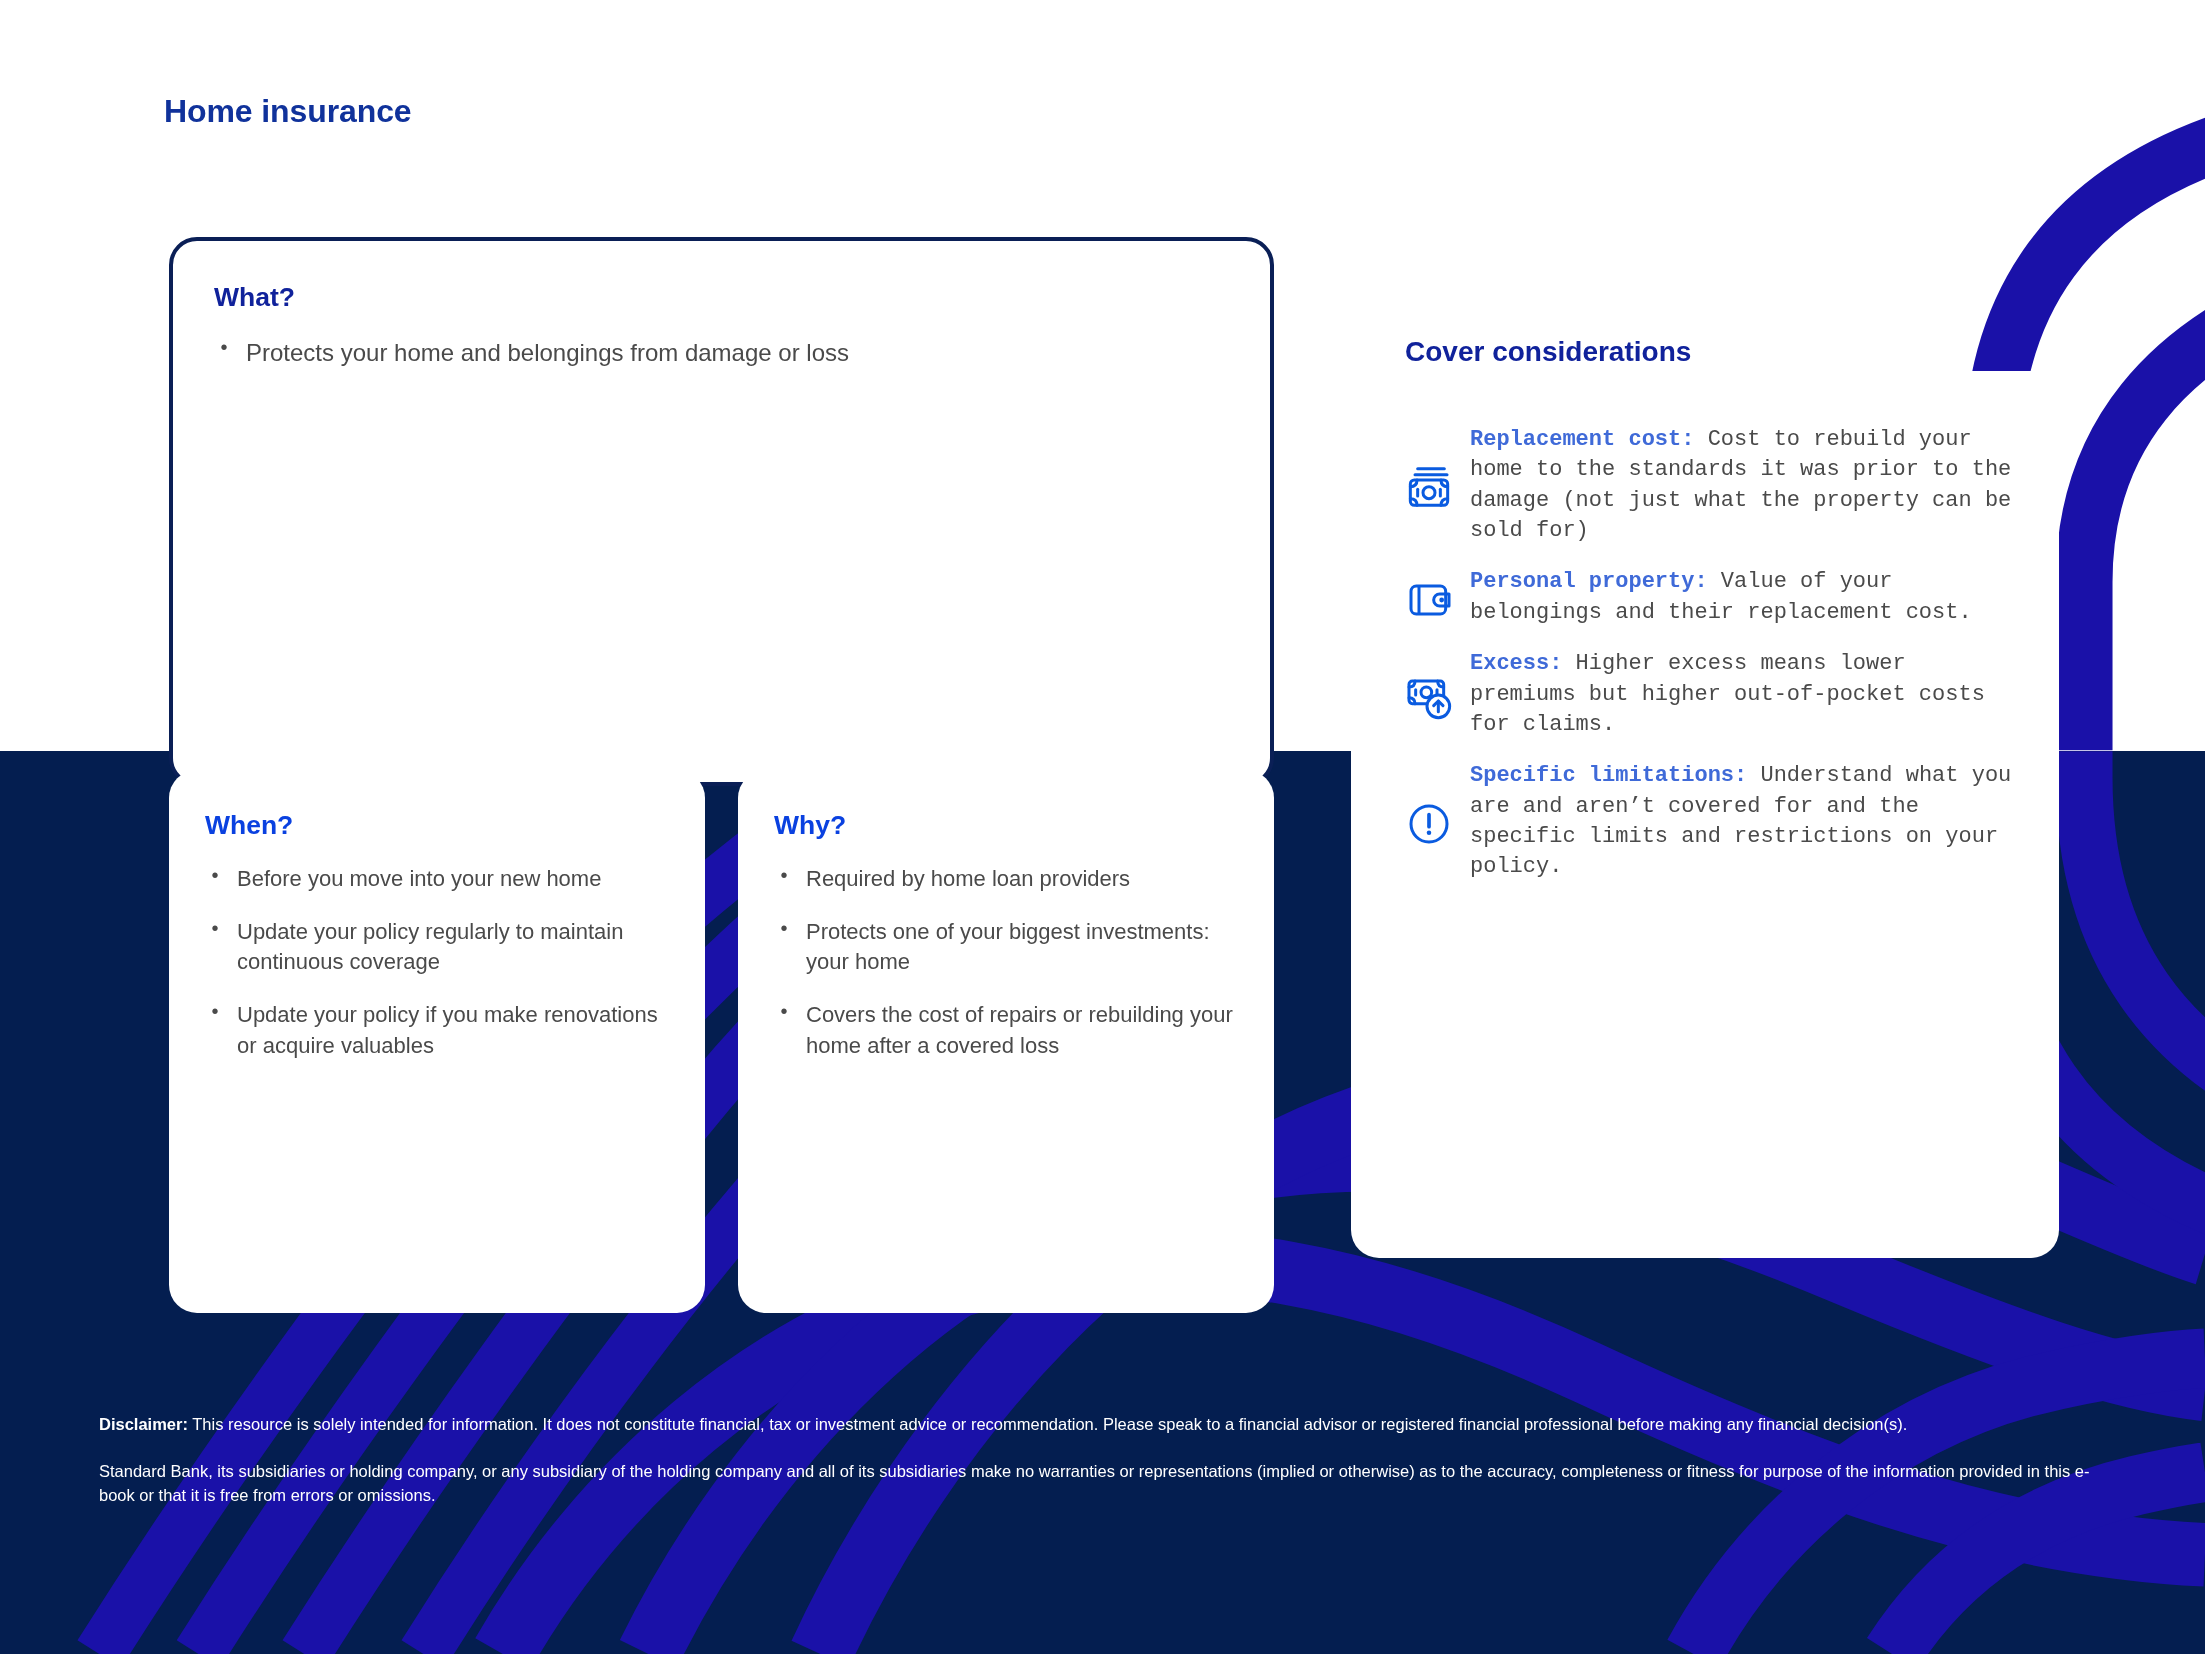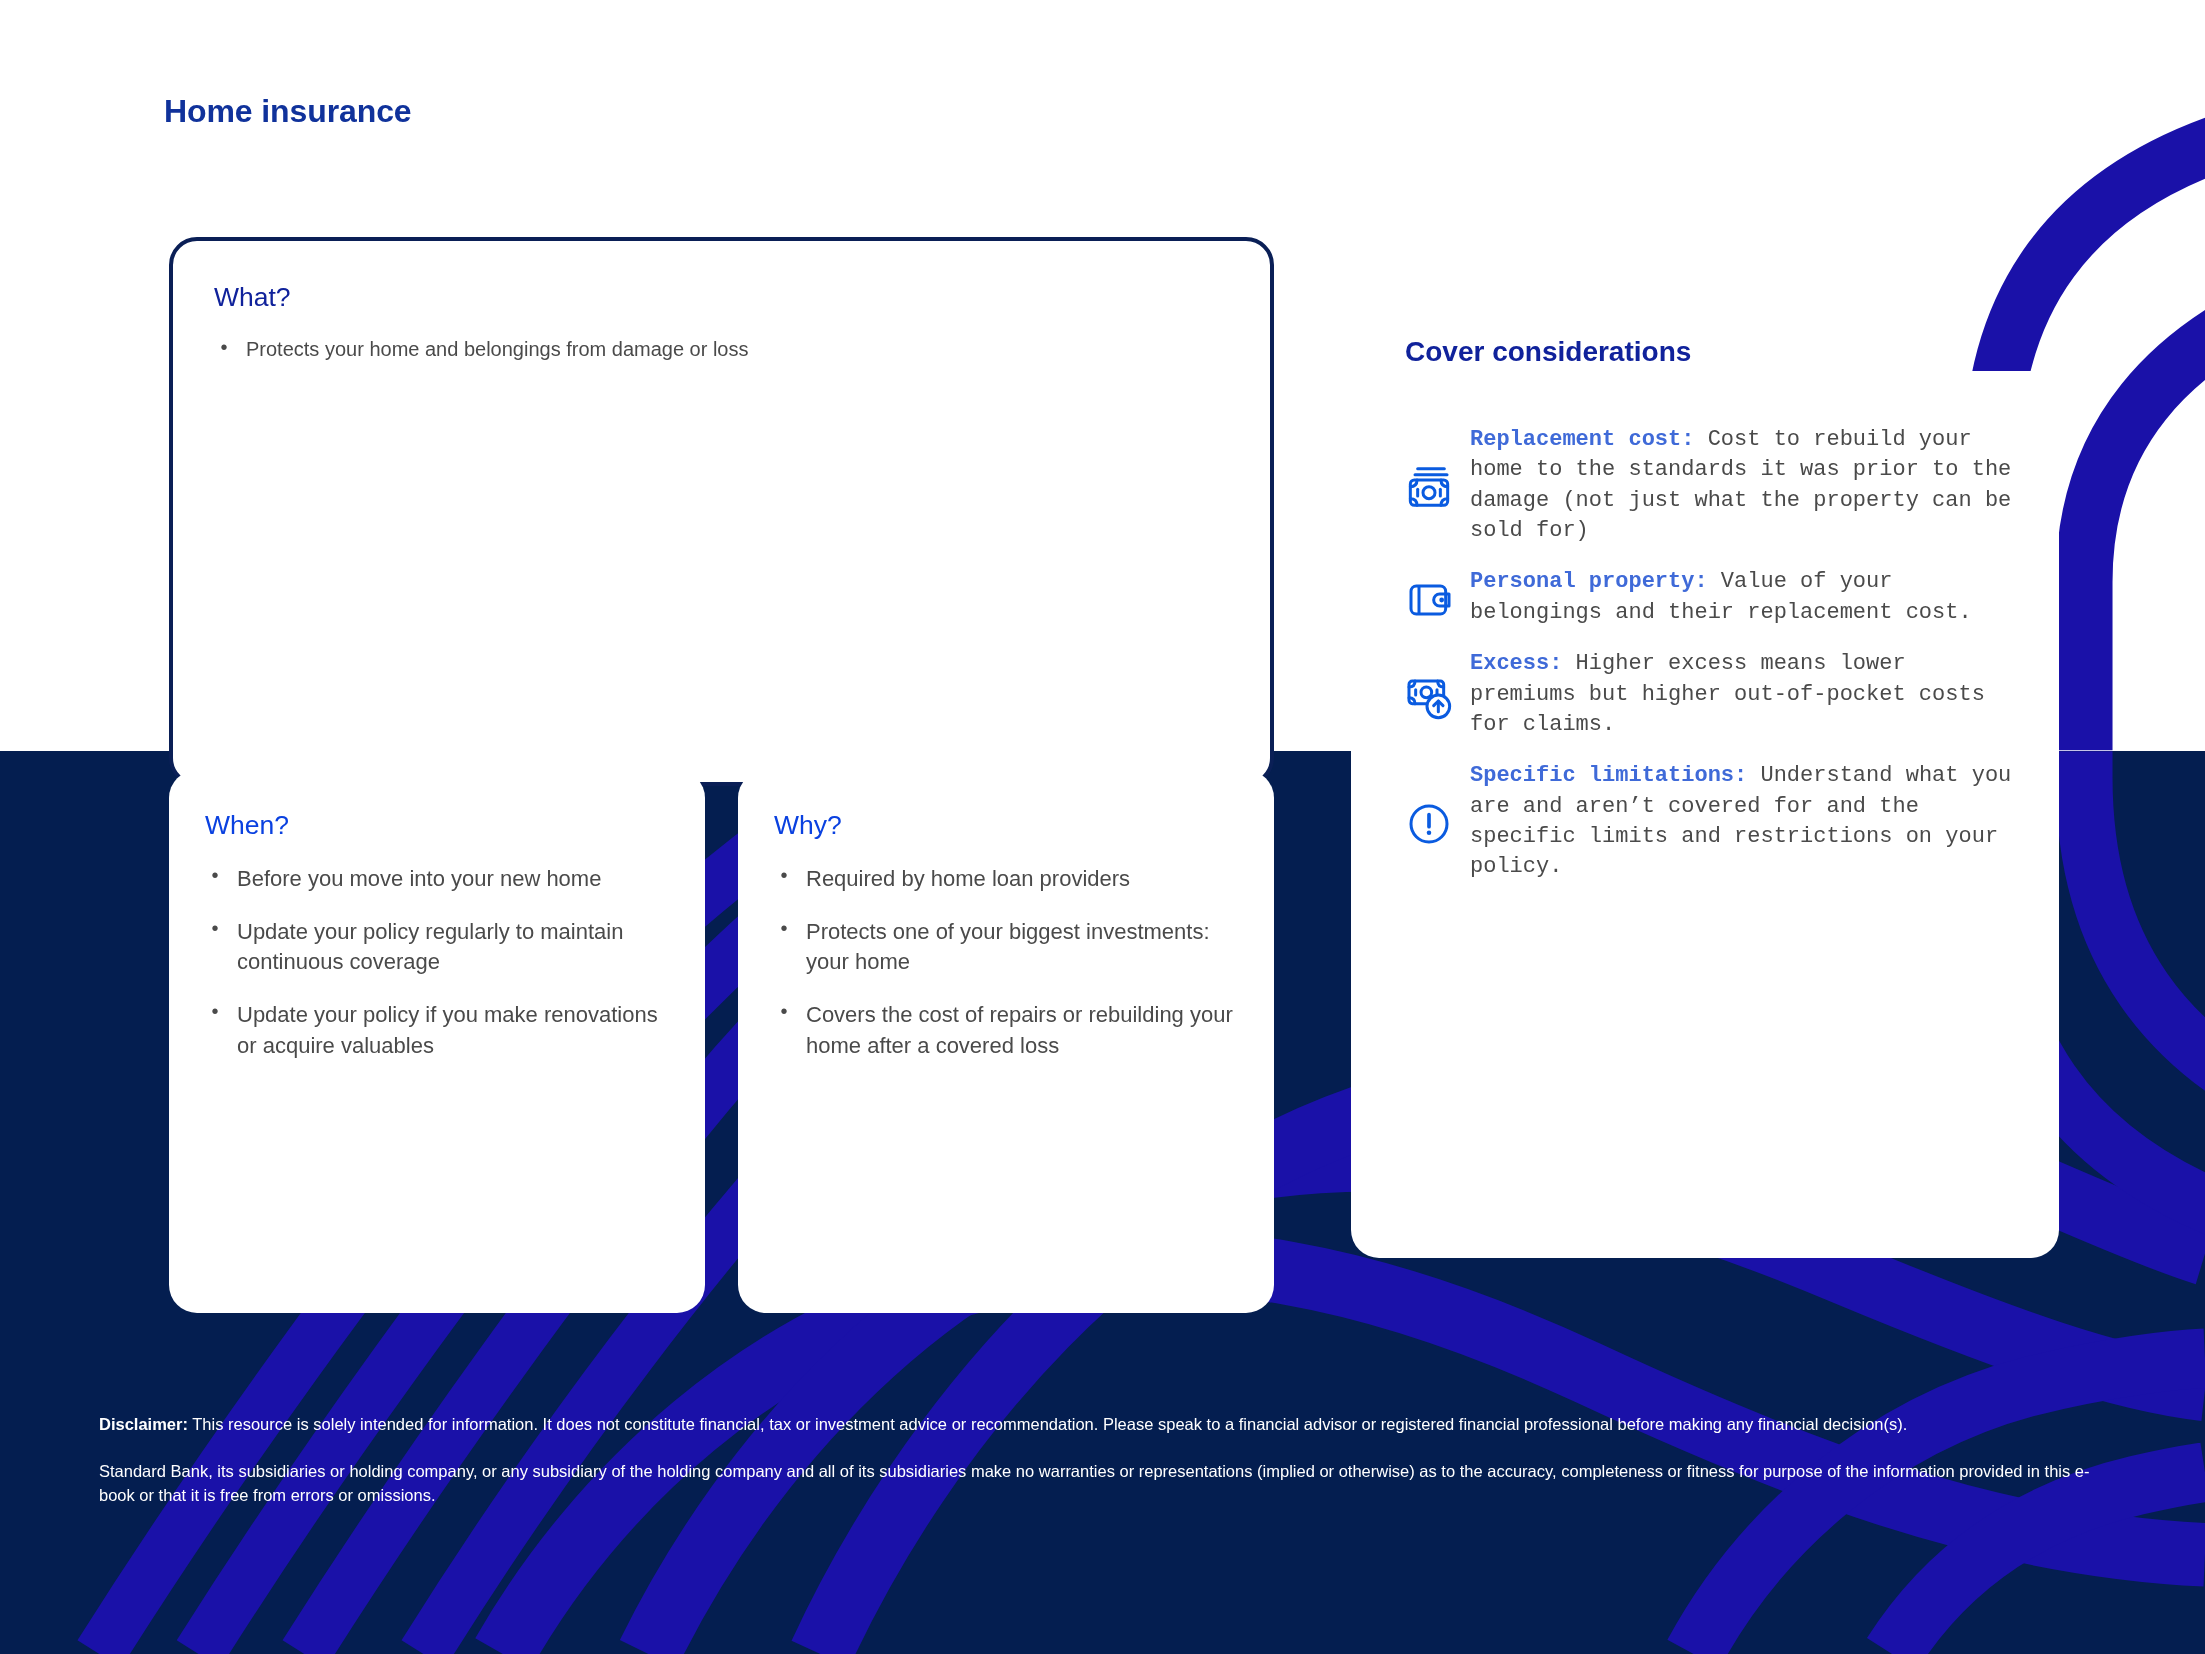--- a/index.html
+++ b/index.html
@@ -107,37 +107,37 @@
     left: 1351px;
     top: 371px;
     width: 708px;
     height: 887px;
     z-index: 4;
   }
 
   
   .card-heading {
     font-size: 26.5px;
-    font-weight: normal;
+    font-weight: bold;
     line-height: 1.1;
   }
   .heading-navy { color: #10229b; }
   .heading-blue { color: #0a41e0; }
 
   .what-inner { padding: 42px 46px 0 41px; }
   .when-inner, .why-inner { padding: 41px 40px 0 36px; }
 
   
   ul.bullets { list-style: none; margin-top: 24px; }
 
   ul.bullets li {
     position: relative;
     padding-left: 32px;
     margin-bottom: 17px;
-    font-size: 20px;
+    font-size: 24px;
     line-height: 1.38;
     color: #4a4a4a;
   }
   ul.bullets li:last-child { margin-bottom: 0; }
 
   ul.bullets li::before {
     content: "\2022";
     position: absolute;
     left: 6.6px;
     top: -2px;

